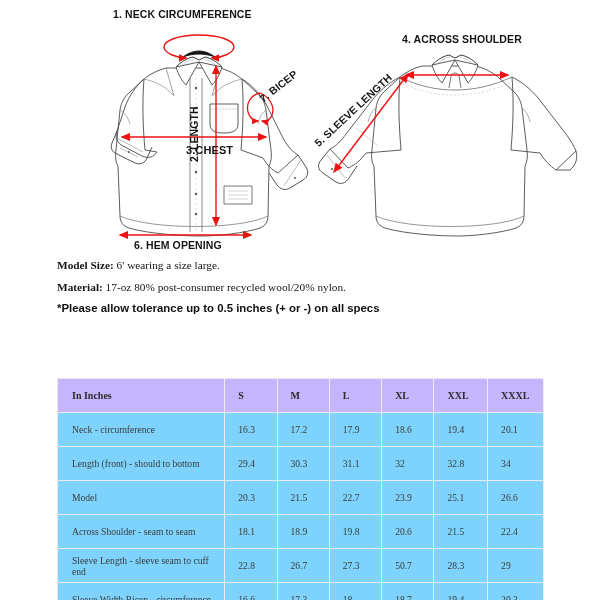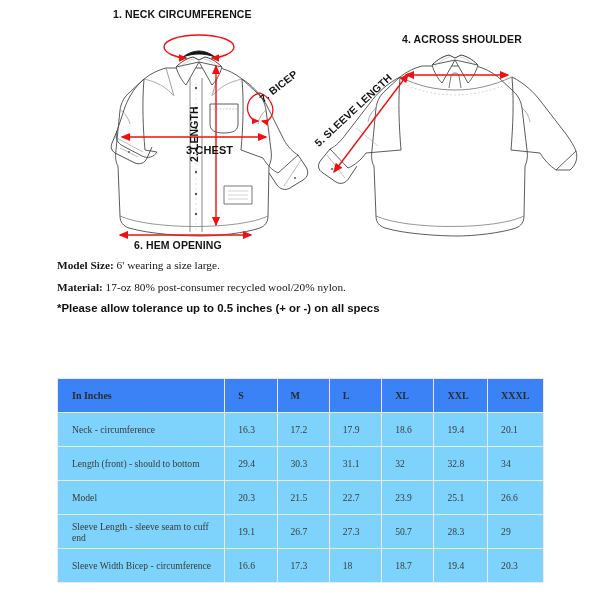--- a/index.html
+++ b/index.html
@@ -39,21 +39,21 @@
     border-collapse:collapse;
     font-family:"Liberation Serif",serif;
     color:#3b3b3b;
   }
   #size-table th,#size-table td{
     border:1px solid #eceaea;
     padding:0;height:33px;vertical-align:middle;
     font-weight:400;font-size:9.6px;
   }
   #size-table thead th{
-    background:#3b82f6;font-weight:700;font-size:10px;color:#2b2b2b;height:33px;
+    background:#c4b5fd;font-weight:700;font-size:10px;color:#2b2b2b;height:33px;
   }
   #size-table th.c-label,#size-table td.c-label{
     text-align:left;padding-left:14px;width:196px;
   }
   #size-table th.c-size,#size-table td.c-size{
     text-align:left;padding-left:13px;width:48px;
   }
   #size-table tbody td{background:#7dd3fc;}
 </style>
 </head>
@@ -273,22 +273,31 @@
     <tr>
       <td class="c-label">Model</td>
       <td class="c-size">20.3</td>
       <td class="c-size">21.5</td>
       <td class="c-size">22.7</td>
       <td class="c-size">23.9</td>
       <td class="c-size">25.1</td>
       <td class="c-size">26.6</td>
     </tr>
     <tr>
+      <td class="c-label">Across Shoulder - seam to seam</td>
+      <td class="c-size">18.1</td>
+      <td class="c-size">18.9</td>
+      <td class="c-size">19.8</td>
+      <td class="c-size">20.6</td>
+      <td class="c-size">21.5</td>
+      <td class="c-size">22.4</td>
+    </tr>
+    <tr>
       <td class="c-label">Sleeve Length - sleeve seam to cuff end</td>
-      <td class="c-size">19.1</td>
+      <td class="c-size">22.8</td>
       <td class="c-size">26.7</td>
       <td class="c-size">27.3</td>
       <td class="c-size">50.7</td>
       <td class="c-size">28.3</td>
       <td class="c-size">29</td>
     </tr>
     <tr>
       <td class="c-label">Sleeve Width Bicep - circumference</td>
       <td class="c-size">16.6</td>
       <td class="c-size">17.3</td>

